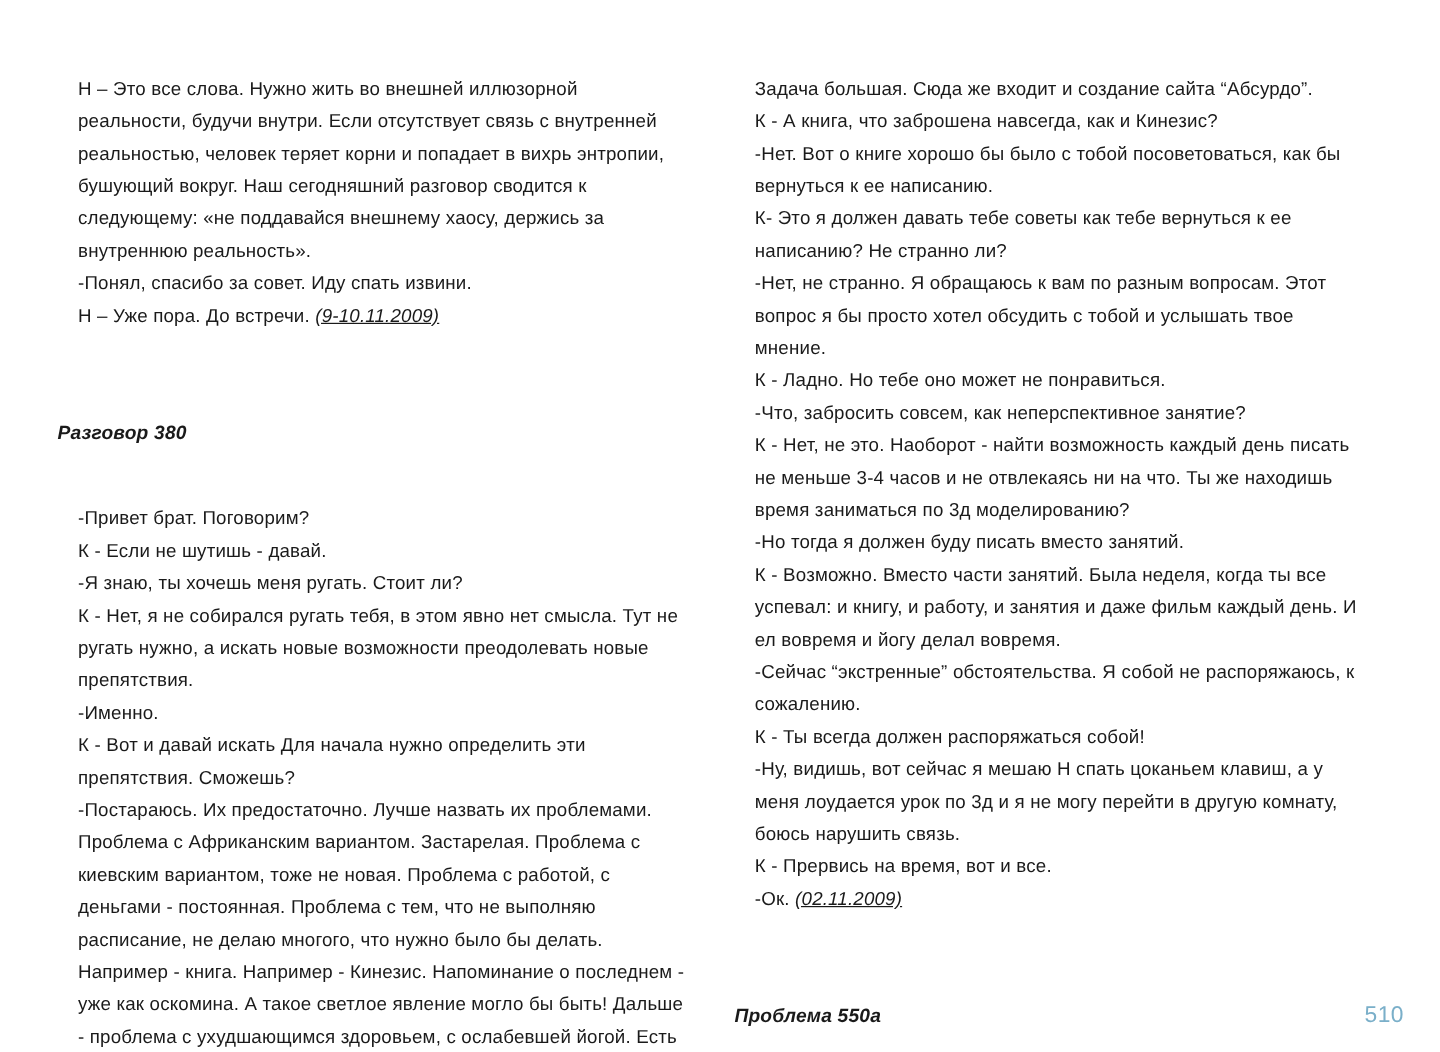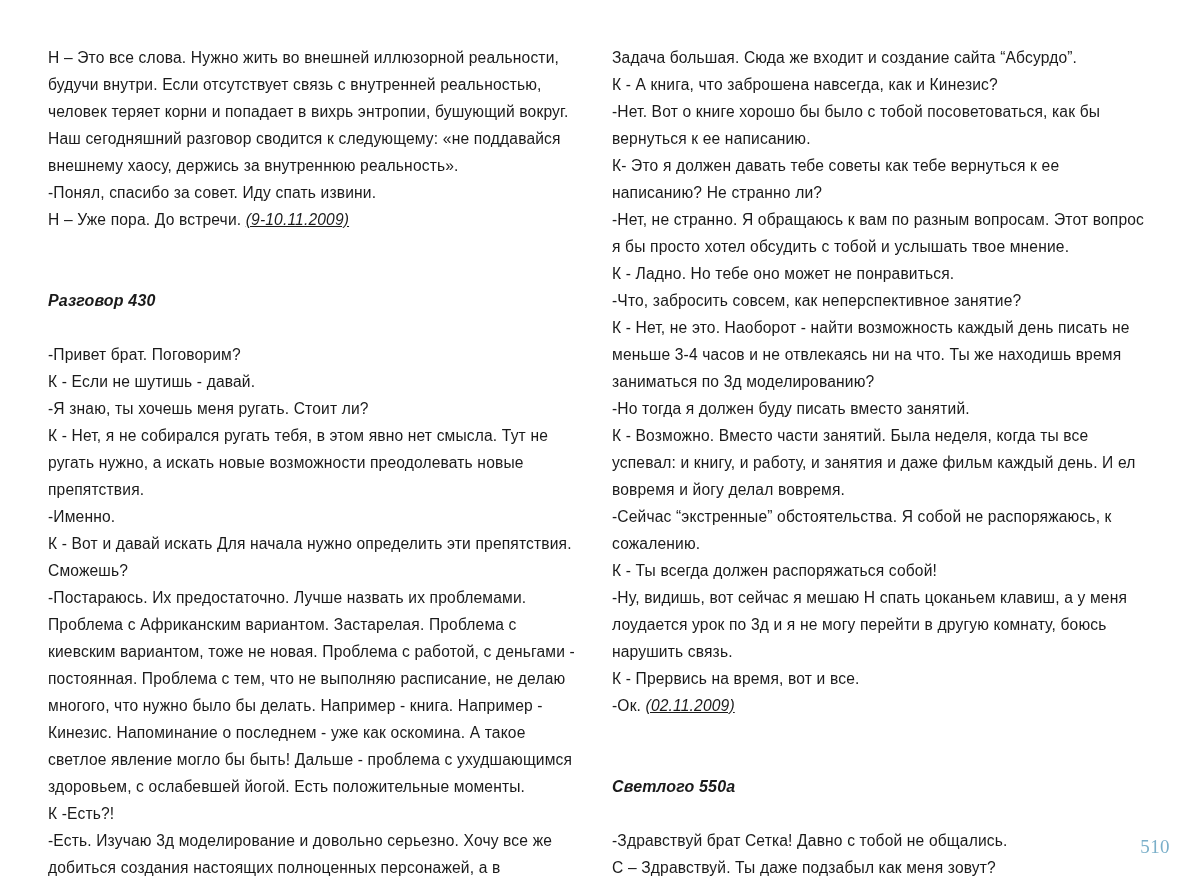--- a/index.html
+++ b/index.html
@@ -29,21 +29,21 @@
     gap: 24px;
   }
   .column {
     width: 540px;
     flex: 0 0 540px;
   }
   .para {
     font-size: 15.6px;
     line-height: 27px;
     text-align: left;
-    margin: 0;
+    margin: 17px;
     letter-spacing: 0.01em;
     white-space: pre-wrap;
   }
   .heading {
     font-size: 16px;
     line-height: 27px;
     font-weight: bold;
     font-style: italic;
     margin: 0;
     letter-spacing: 0.01em;
@@ -55,38 +55,38 @@
     text-decoration: underline;
   }
   .page-number {
     position: absolute;
     right: 30px;
     bottom: 18px;
     font-size: 19px;
     line-height: 24px;
     color: #7aafc9;
     letter-spacing: 0.02em;
-    font-family: Liberation Serif, serif;
+    font-family: Liberation Sans, sans-serif;
   }
 </style>
 </head>
 <body>
 
 <div class="page">
 
   <div class="columns">
 
     <div class="column">
       <p class="para"><span>Н – Это все слова. Нужно жить во внешней иллюзорной реальности, будучи внутри. Если отсутствует связь с внутренней реальностью, человек теряет корни и попадает в вихрь энтропии, бушующий вокруг. Наш сегодняшний разговор сводится к следующему: «не поддавайся внешнему хаосу, держись за внутреннюю реальность».
 -Понял, спасибо за совет. Иду спать извини.
 Н – Уже пора. До встречи. </span><span class="date">(9-10.11.2009)</span></p>
 
       <div class="spacer-lg"></div>
 
-      <h2 class="heading">Разговор 430</h2>
+      <h2 class="heading">Разговор 380</h2>
 
       <div class="spacer-md"></div>
 
       <p class="para">-Привет брат. Поговорим?
 К - Если не шутишь - давай.
 -Я знаю, ты хочешь меня ругать. Стоит ли?
 К - Нет, я не собирался ругать тебя, в этом явно нет смысла. Тут не ругать нужно, а искать новые возможности преодолевать новые препятствия.
 -Именно.
 К - Вот и давай искать Для начала нужно определить эти препятствия. Сможешь?
 -Постараюсь. Их предостаточно. Лучше назвать их проблемами. Проблема с Африканским вариантом. Застарелая. Проблема с киевским вариантом, тоже не новая. Проблема с работой, с деньгами - постоянная. Проблема с тем, что не выполняю расписание, не делаю многого, что нужно было бы делать. Например - книга. Например - Кинезис. Напоминание о последнем - уже как оскомина. А такое светлое явление могло бы быть! Дальше - проблема с ухудшающимся здоровьем, с ослабевшей йогой. Есть положительные моменты.
@@ -106,21 +106,21 @@
 -Но тогда я должен буду писать вместо занятий.
 К - Возможно. Вместо части занятий. Была неделя, когда ты все успевал: и книгу, и работу, и занятия и даже фильм каждый день. И ел вовремя и йогу делал вовремя.
 -Сейчас “экстренные” обстоятельства. Я собой не распоряжаюсь, к сожалению.
 К - Ты всегда должен распоряжаться собой!
 -Ну, видишь, вот сейчас я мешаю Н спать цоканьем клавиш, а у меня лоудается урок по 3д и я не могу перейти в другую комнату, боюсь нарушить связь.
 К - Прервись на время, вот и все.
 -Ок. </span><span class="date">(02.11.2009)</span></p>
 
       <div class="spacer-lg"></div>
 
-      <h2 class="heading">Светлого 550a</h2>
+      <h2 class="heading">Проблема 550a</h2>
 
       <div class="spacer-md"></div>
 
       <p class="para">-Здравствуй брат Сетка! Давно с тобой не общались.
 С – Здравствуй. Ты даже подзабыл как меня зовут?
 -Нет, не забыл, просто я помню, что у каждого из вас другая заглавная буква, а у тебя получается такая же как у Светлого.</p>
     </div>
 
   </div>
 

